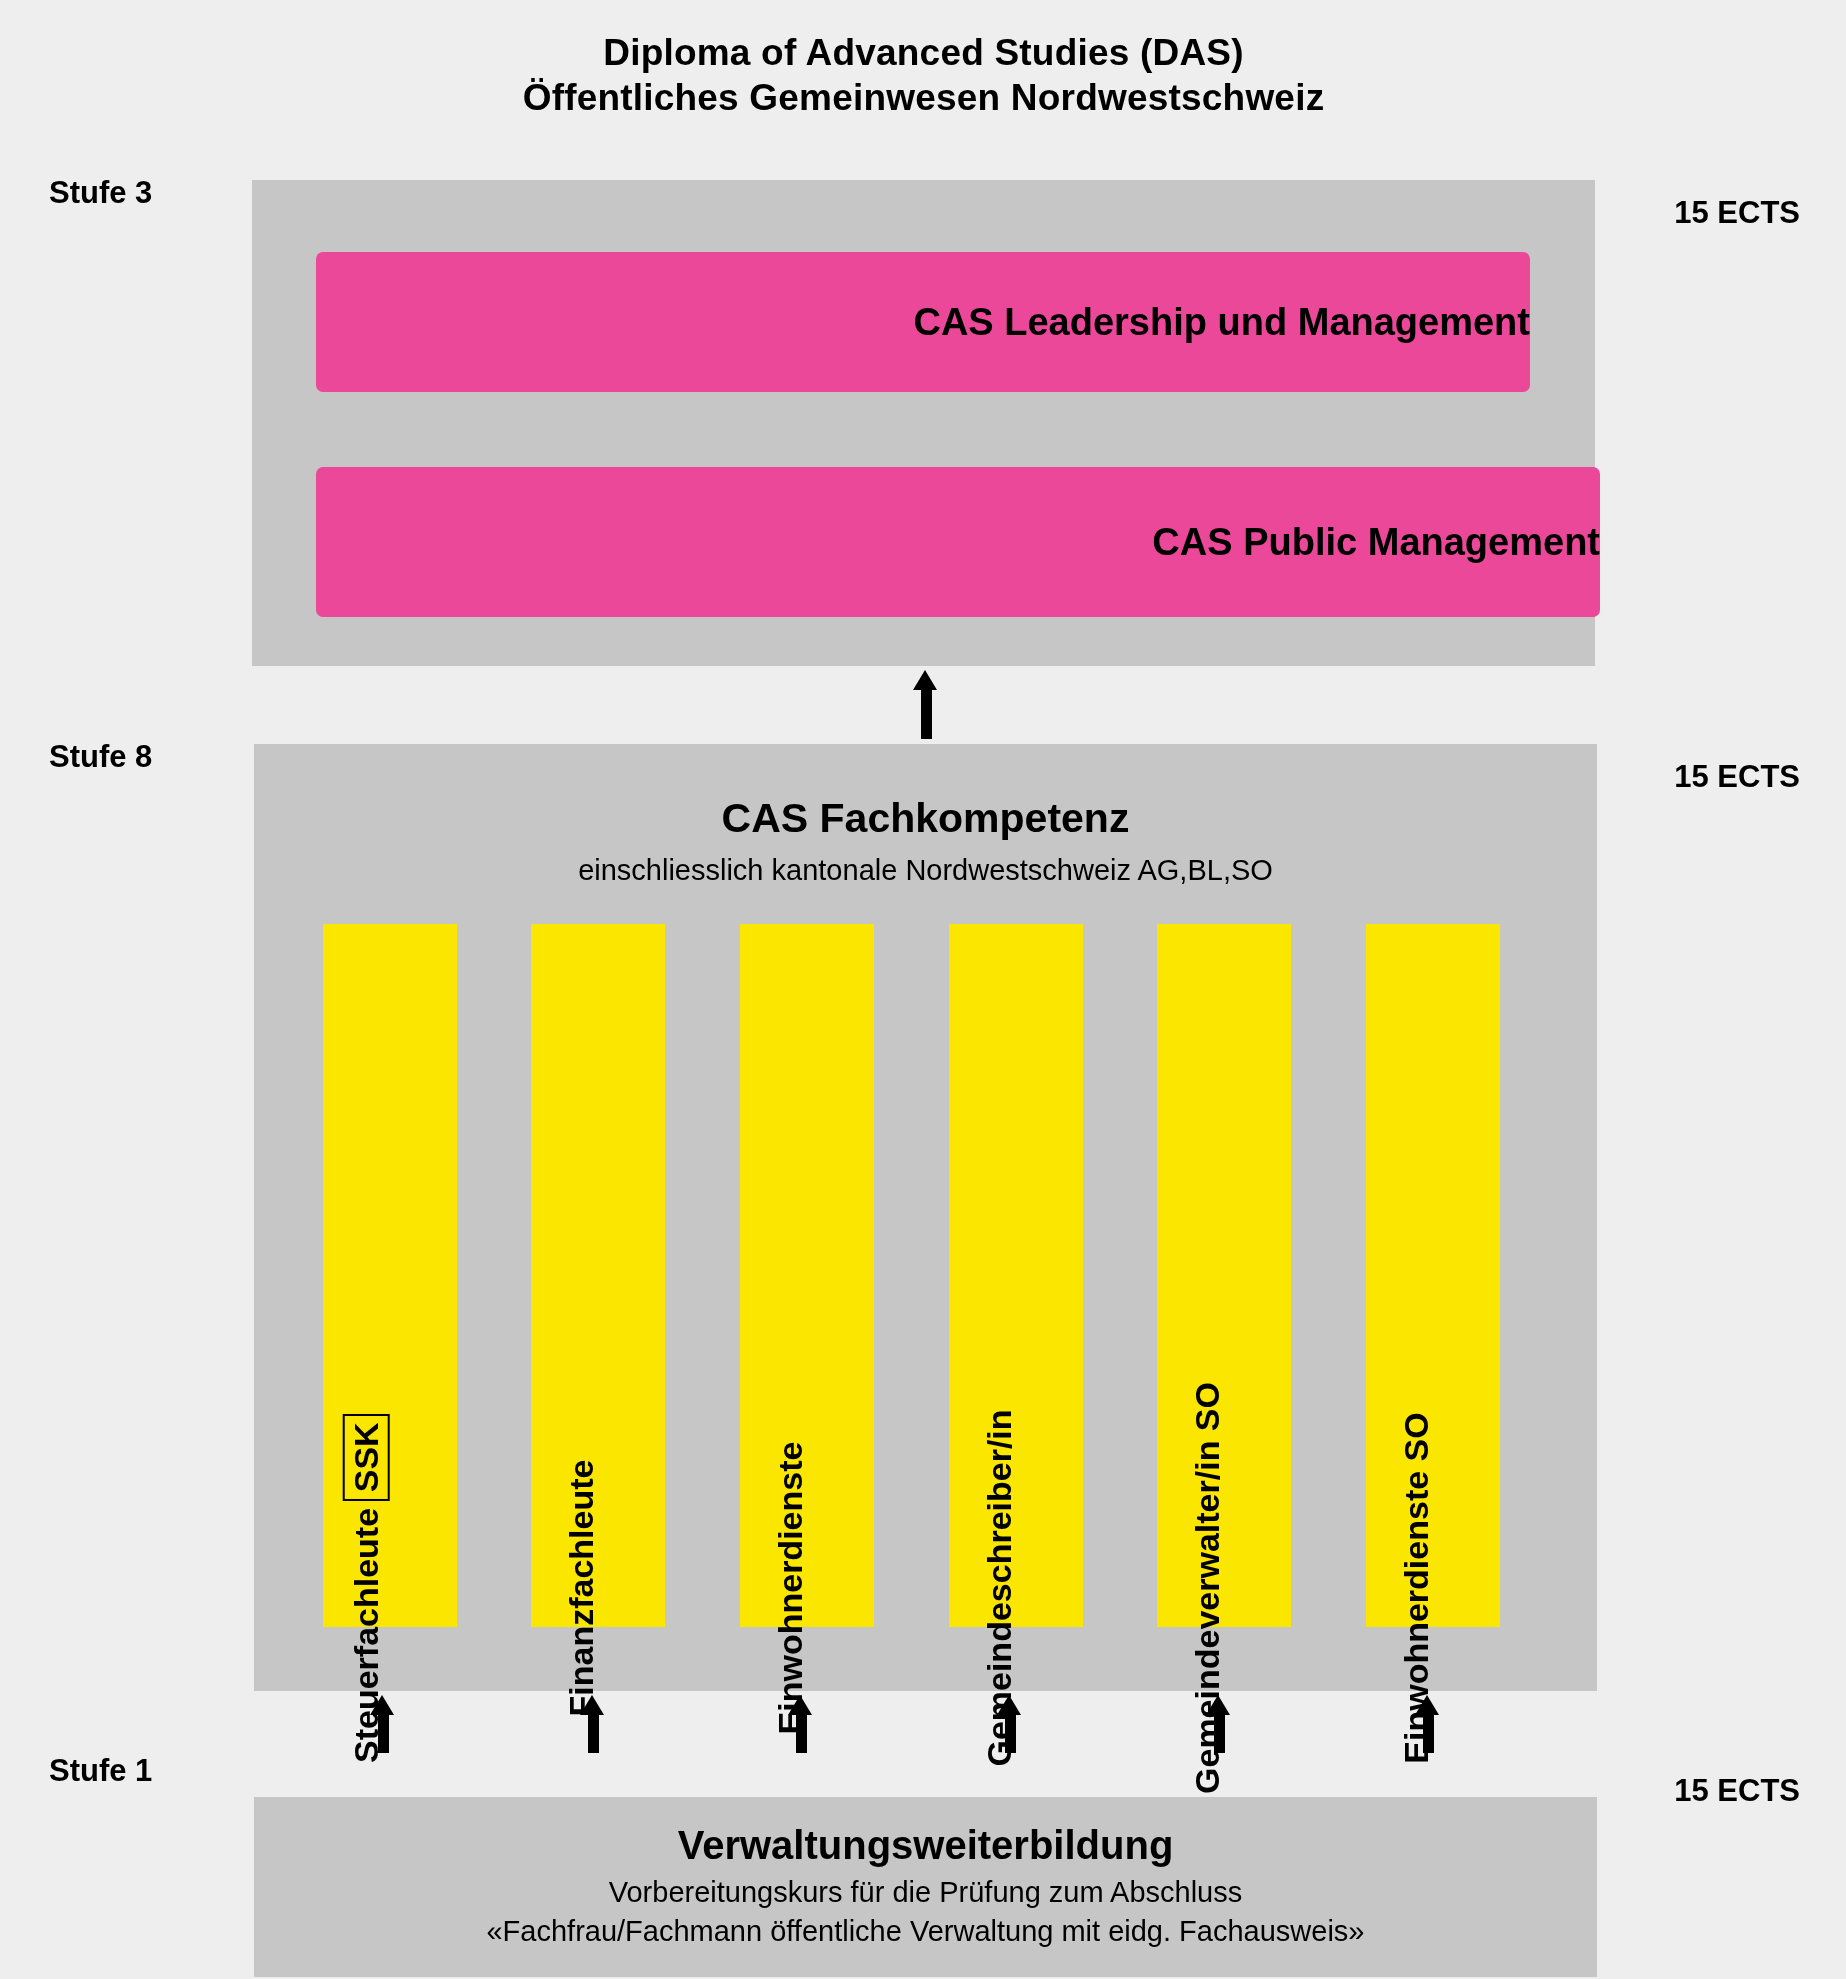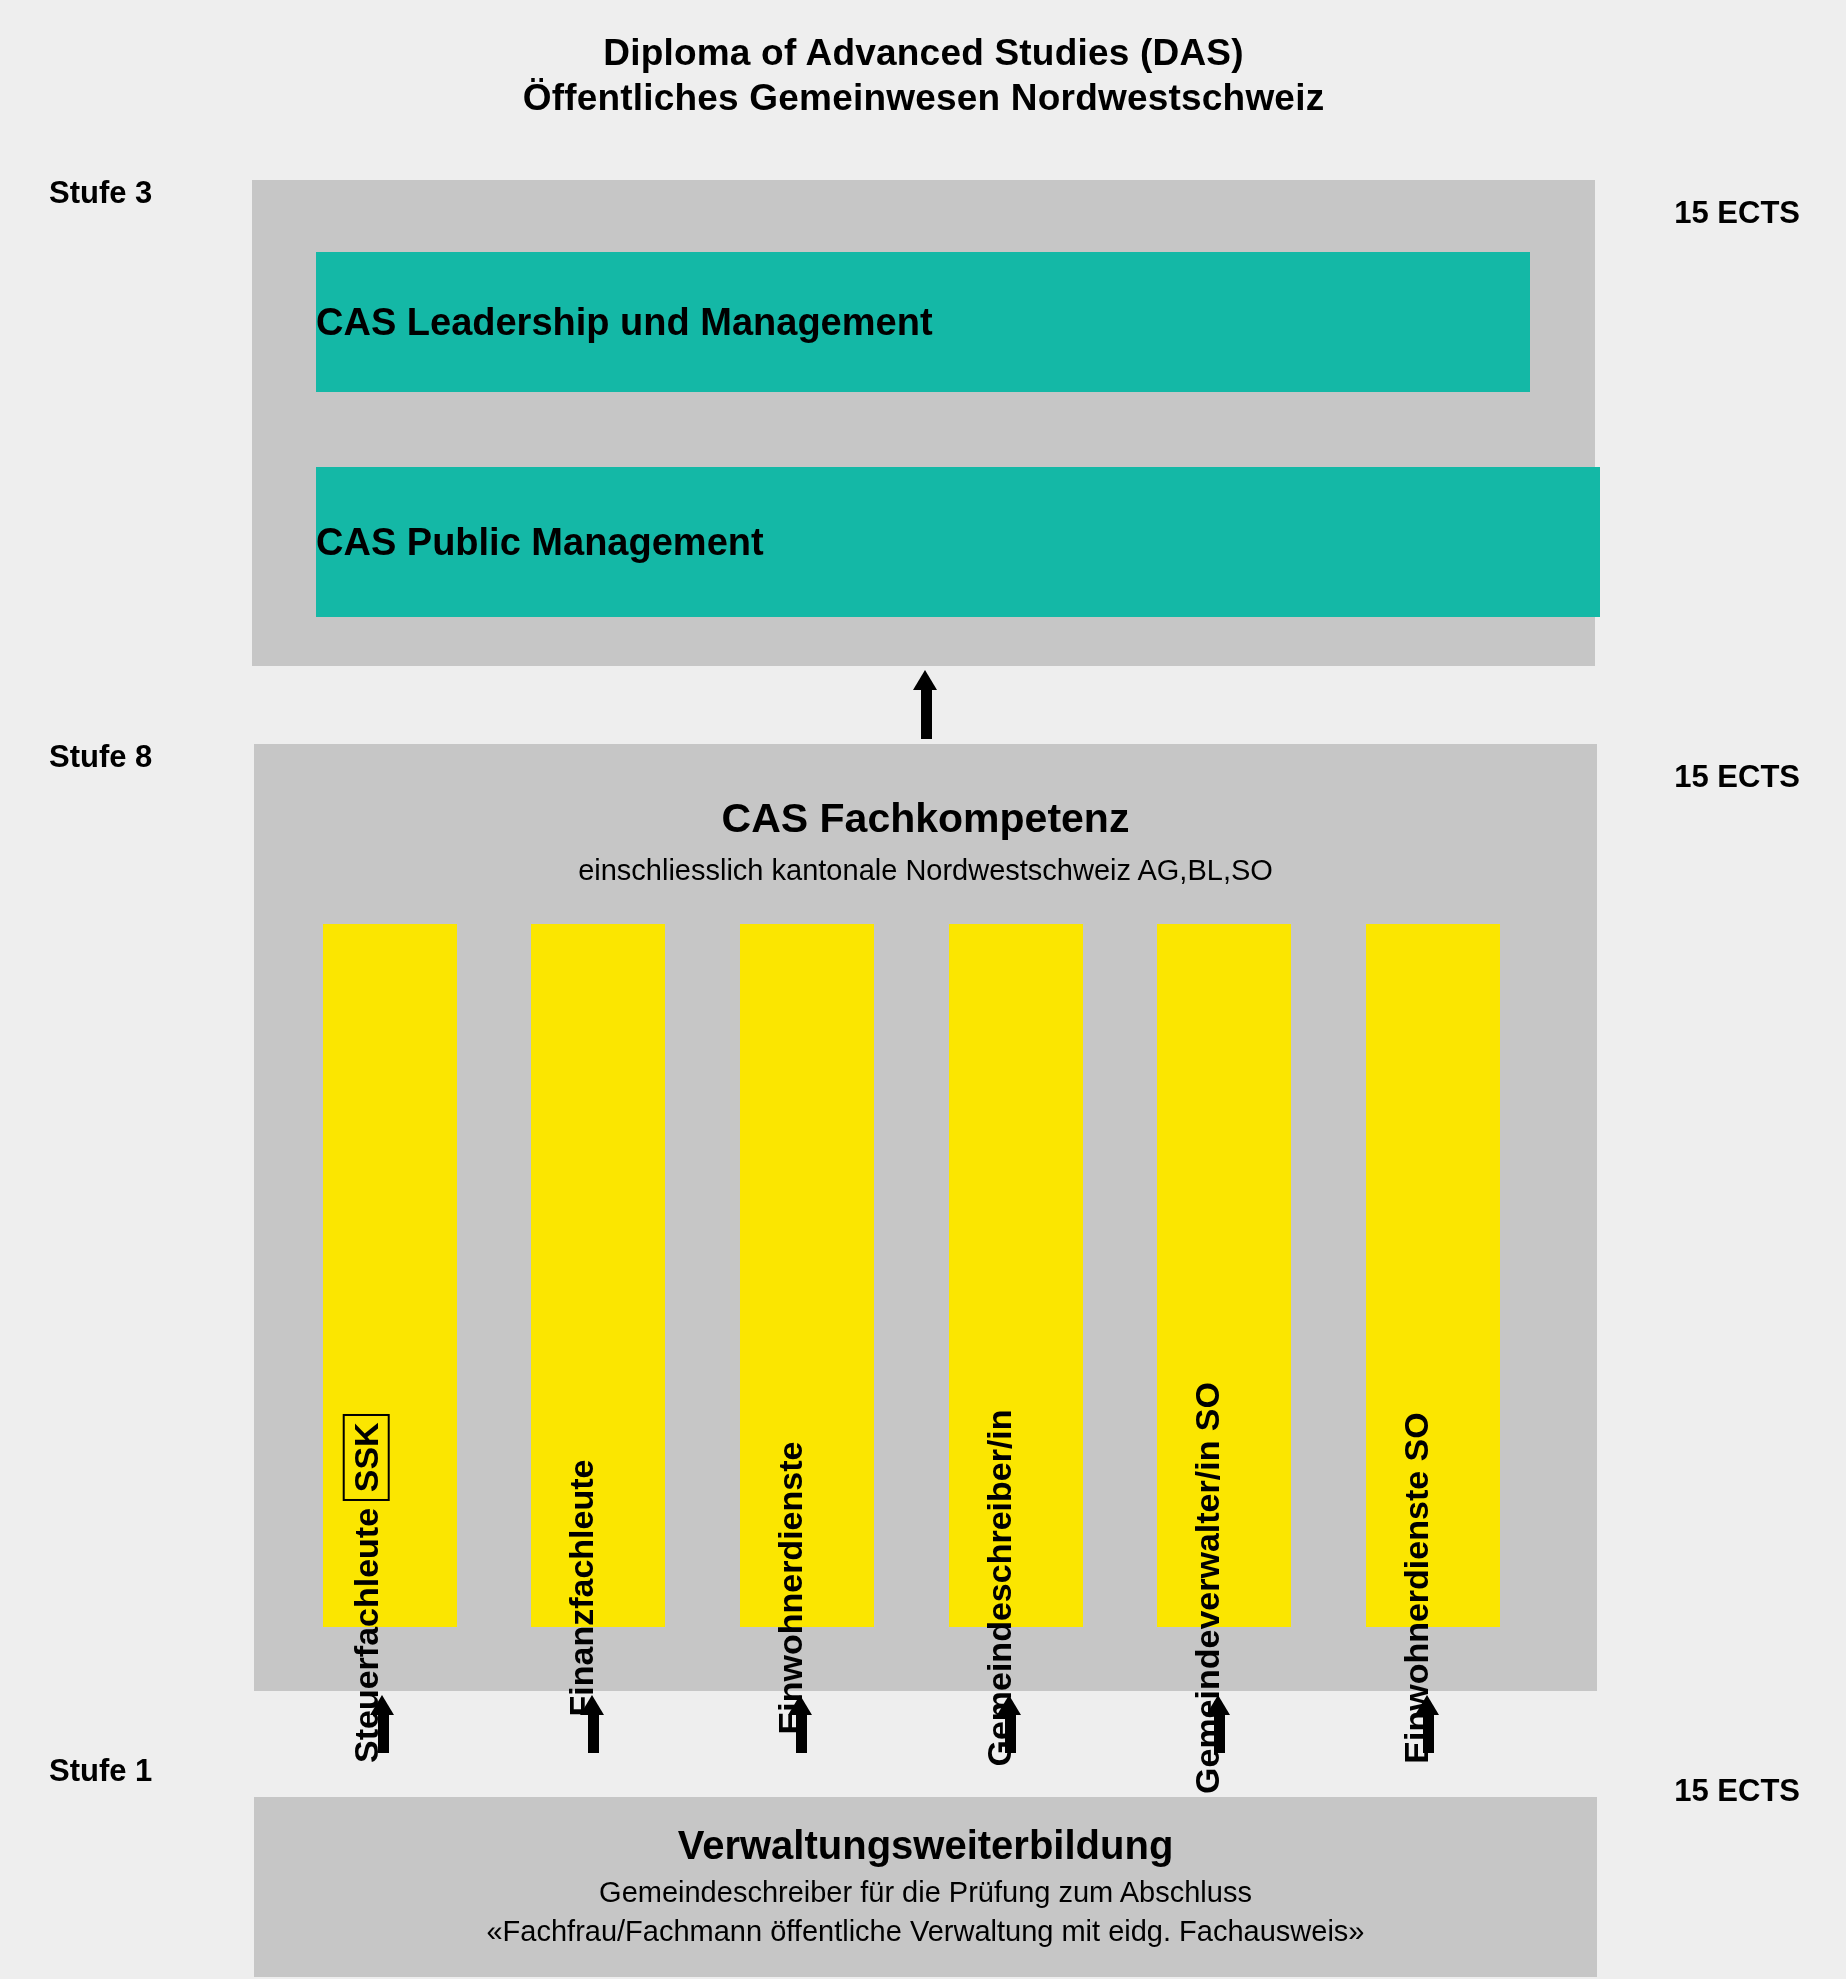--- a/index.html
+++ b/index.html
@@ -55,25 +55,26 @@
 
   
   #panel3 {
     left: 252px;
     top: 180px;
     width: 1343px;
     height: 486px;
   }
   .yellow-box {
     position: absolute;
-    background: #14b8a6;
+    background: #ec4899;
     display: flex;
     align-items: center;
-    justify-content: flex-start;
-    text-align: center;
+    justify-content: flex-end;
+    text-align: center;
+    border-radius: 7px;
   }
   #cas-leadership {
     left: 64px;
     top: 72px;
     width: 1214px;
     height: 140px;
     font-size: 38px;
     font-weight: bold;
   }
   #oder-text {
@@ -275,17 +276,17 @@
     <div class="shaft"></div>
   </div>
 <div class="arrow arrow-small" style="left:1415px">
     <div class="head"></div>
     <div class="shaft"></div>
   </div>
 
 <div class="panel" id="panel1">
   <div class="p1-title">Verwaltungsweiterbildung</div>
   <div class="p1-sub">
-    <div>Gemeindeschreiber für die Prüfung zum Abschluss</div>
+    <div>Vorbereitungskurs für die Prüfung zum Abschluss</div>
     <div>«Fachfrau/Fachmann öffentliche Verwaltung mit eidg. Fachausweis»</div>
   </div>
 </div>
 
 
 </body></html>

